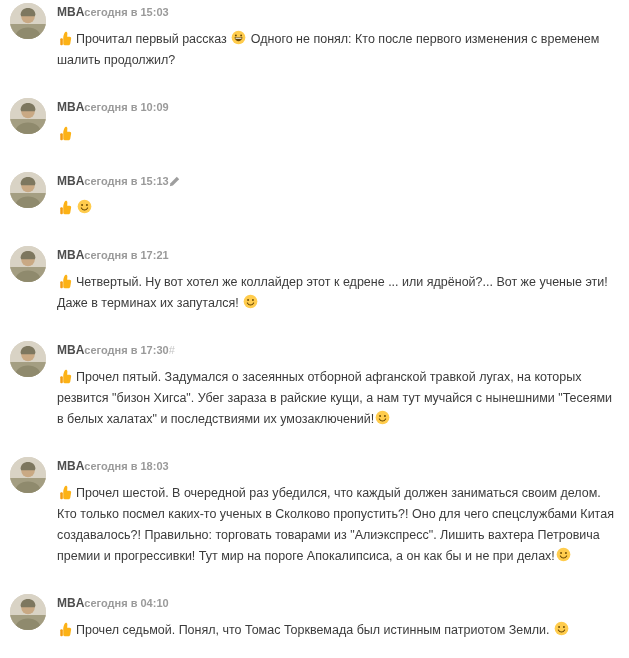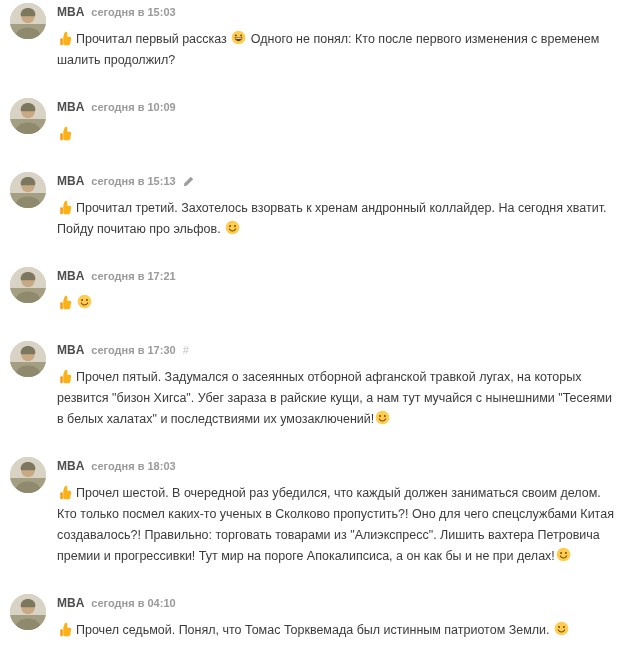--- a/index.html
+++ b/index.html
@@ -10,21 +10,21 @@
     -webkit-font-smoothing:antialiased;
   }
   .comments{padding:3px 6px 10px 10px;}
   .comment{display:flex;align-items:flex-start;margin-bottom:27px;}
   .avatar{
     width:36px;height:36px;border-radius:50%;overflow:hidden;flex:0 0 36px;
     cursor:pointer;background:#d8d2c4;
   }
   .avatar svg{display:block;}
   .content{margin-left:11px;flex:1;min-width:0;}
-  .header{font-size:12px;line-height:15px;display:flex;align-items:center;gap:7px;padding-top:2px;}
+  .header{font-size:12px;line-height:15px;display:flex;align-items:center;padding-top:2px;}
   .author{font-weight:bold;color:#4d4d4d;text-decoration:none;cursor:pointer;}
   .timestamp{color:#9a9a9a;text-decoration:none;cursor:pointer;font-size:11px;font-weight:bold;}
   .edited{color:#b9b9b9;font-size:11px;display:inline-flex;align-items:center;}
   .message{
     margin-top:9px;font-size:12.5px;line-height:21px;color:#3b3b3b;
     word-wrap:break-word;padding-right:4px;
   }
   .emoji{display:inline-block;vertical-align:-2px;margin:0 1px;}
   .emoji svg{display:block;}
   .thumb{margin-right:4px;vertical-align:-3px;}
@@ -101,21 +101,21 @@
         <a class="timestamp">сегодня в 15:13</a>
         <span class="edited">
             <svg width="11" height="11" viewBox="0 0 12 12">
               <path fill="#9e9e9e" d="M8.5.9l2.6 2.6-6.9 6.9L.9 11.1l.7-3.3L8.5.9z"></path>
             </svg>
           </span>
       </div>
       <div class="message"><span class="emoji thumb"><svg width="14" height="15" viewBox="0 0 16 17">
               <rect x="2.6" y="8.2" width="2.9" height="8" rx="1.2" fill="#f49c12"></rect>
               <path fill="#fcb216" d="M9 .8c1 0 1.7.8 1.7 1.8l-.2 4h2.8c1.1 0 1.9.9 1.7 2l-1 5.8c-.2 1-1 1.8-2 1.8H7.6c-.9 0-1.6-.7-1.6-1.6V8.3C6 5.8 7.3.8 9 .8z"></path>
-            </svg></span><span>Прочитал третий. Захотелось взорвать к хренам андронный коллайдер. На сегодня хватит. Пойду почитаю про эльфов. </span><span class="emoji"><svg width="15" height="15" viewBox="0 0 16 16">
+            </svg></span><span class="emoji"><svg width="15" height="15" viewBox="0 0 16 16">
               <circle cx="8" cy="8" r="7.3" fill="#ffcc4d"></circle>
               <circle cx="5.4" cy="6.4" r="1" fill="#664500"></circle>
               <circle cx="10.6" cy="6.4" r="1" fill="#664500"></circle>
               <path d="M4.6 9.5c1 1.6 2.3 2.3 3.4 2.3s2.4-.7 3.4-2.3" stroke="#664500" stroke-width="1.1" fill="none" stroke-linecap="round"></path>
             </svg></span></div>
     </div>
   </div>
 
   <div class="comment">
     <div class="avatar">
@@ -129,21 +129,21 @@
       </div>
     <div class="content">
       <div class="header">
         <a class="author">MBA</a>
         <a class="timestamp">сегодня в 17:21</a>
 
       </div>
       <div class="message"><span class="emoji thumb"><svg width="14" height="15" viewBox="0 0 16 17">
               <rect x="2.6" y="8.2" width="2.9" height="8" rx="1.2" fill="#f49c12"></rect>
               <path fill="#fcb216" d="M9 .8c1 0 1.7.8 1.7 1.8l-.2 4h2.8c1.1 0 1.9.9 1.7 2l-1 5.8c-.2 1-1 1.8-2 1.8H7.6c-.9 0-1.6-.7-1.6-1.6V8.3C6 5.8 7.3.8 9 .8z"></path>
-            </svg></span><span class="emoji"><svg width="15" height="15" viewBox="0 0 16 16">
+            </svg></span><span>Четвертый. Ну вот хотел же коллайдер этот к едрене ... или ядрёной?... Вот же ученые эти! Даже в терминах их запутался! </span><span class="emoji"><svg width="15" height="15" viewBox="0 0 16 16">
               <circle cx="8" cy="8" r="7.3" fill="#ffcc4d"></circle>
               <circle cx="5.4" cy="6.4" r="1" fill="#664500"></circle>
               <circle cx="10.6" cy="6.4" r="1" fill="#664500"></circle>
               <path d="M4.6 9.5c1 1.6 2.3 2.3 3.4 2.3s2.4-.7 3.4-2.3" stroke="#664500" stroke-width="1.1" fill="none" stroke-linecap="round"></path>
             </svg></span></div>
     </div>
   </div>
 
   <div class="comment">
     <div class="avatar">

